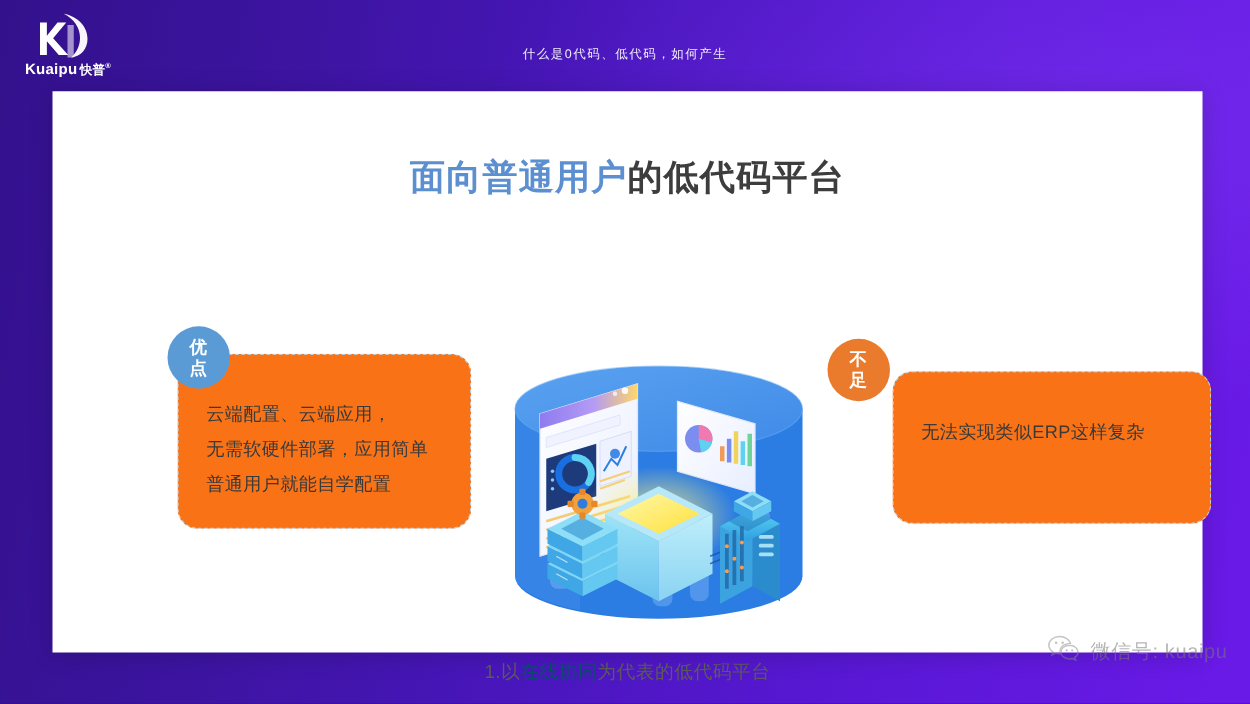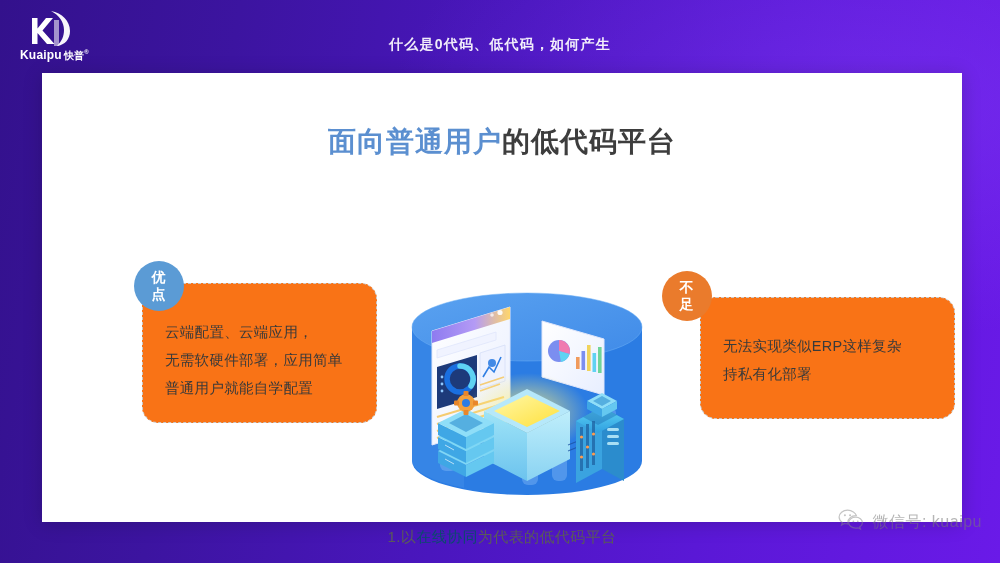--- a/index.html
+++ b/index.html
@@ -55,24 +55,23 @@
   .brand .kp-word .tm { font-size: 6px; vertical-align: super; }
 
   
   .header-caption {
     position: absolute;
     left: 0;
     right: 0;
     top: 36px;
     text-align: center;
     color: rgba(255,255,255,0.92);
-    font-size: 14px;
+    font-size: 10px;
     letter-spacing: 1.2px;
     z-index: 5;
-    font-weight: bold;
   }
 
   
   #card {
     position: absolute;
     left: 42px;
     top: 73px;
     width: 920px;
     height: 449px;
     background: #ffffff;
@@ -129,21 +128,21 @@
     align-items: center;
     justify-content: center;
     letter-spacing: 1px;
     z-index: 3;
   }
   .badge-pros { background: #5b9bd5; }
   .badge-cons { background: #ea7b2c; }
 
   #box-pros { left: 100px; top: 210px; width: 235px; height: 140px; }
   #badge-pros-el { left: 92px; top: 188px; }
-  #box-cons { left: 658px; top: 224px; width: 255px; height: 122px; }
+  #box-cons { left: 672px; top: 224px; width: 255px; height: 122px; }
   #badge-cons-el { left: 620px; top: 198px; }
 
   
   .art-caption {
     position: absolute;
     left: 0;
     right: 0;
     top: 455px;
     text-align: center;
     color: #5a5a5a;
@@ -212,21 +211,20 @@
       </div>
     </div>
     <div class="badge badge-pros" id="badge-pros-el">
       <span>优</span>
       <span>点</span>
     </div>
 
     <div class="info-box" id="box-cons">
       <div class="lines">
         <div>无法实现类似ERP这样复杂</div>
-        <div>持私有化部署</div>
       </div>
     </div>
     <div class="badge badge-cons" id="badge-cons-el">
       <span>不</span>
       <span>足</span>
     </div>
 
     <div id="art">
       <svg width="246" height="232" viewBox="0 0 246 232" xmlns="http://www.w3.org/2000/svg">
         <defs>

